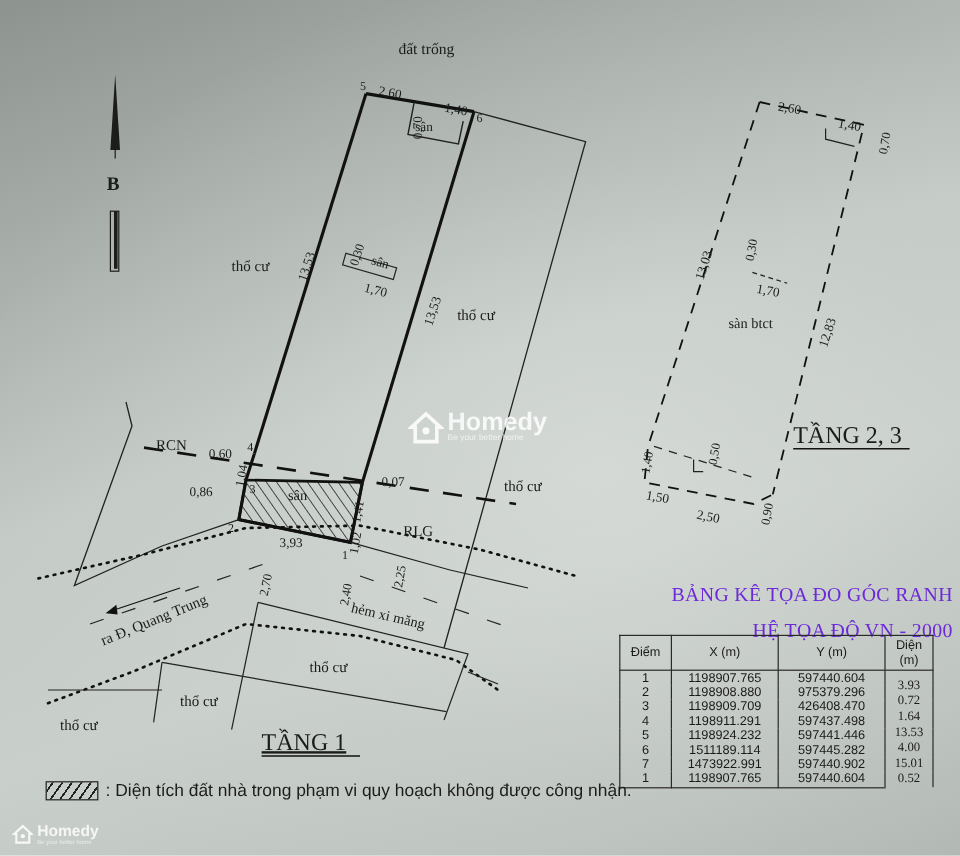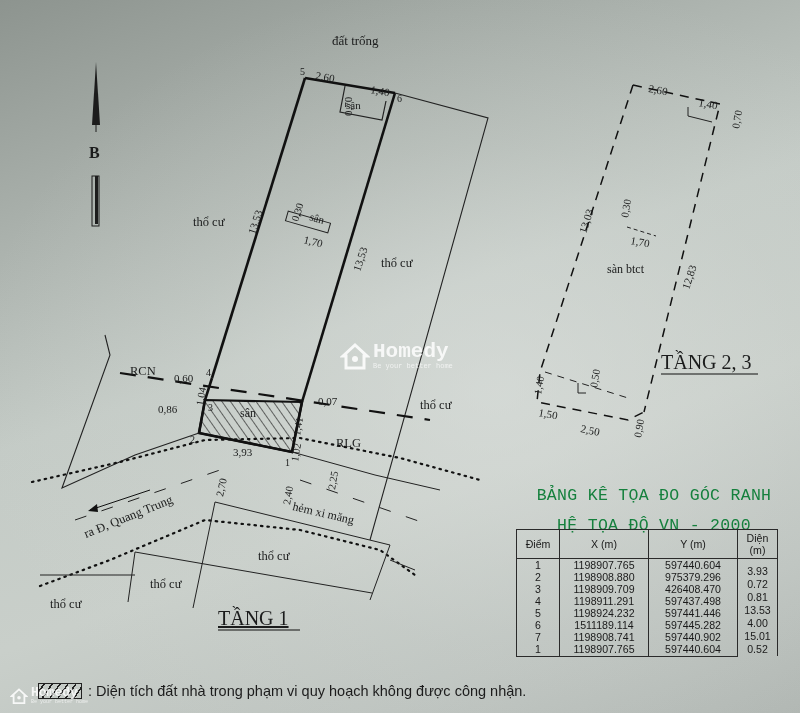--- a/index.html
+++ b/index.html
@@ -11,52 +11,52 @@
   }
   .paper-tint {
     position: absolute; inset: 0;
     background: radial-gradient(ellipse at 62% 55%, rgba(222,226,223,0.55) 0%, rgba(210,215,211,0.2) 45%, rgba(0,0,0,0) 75%);
     pointer-events: none;
   }
   svg.plan { position: absolute; left: 0; top: 0; }
   svg text { font-family: "Liberation Serif", "DejaVu Serif", serif; fill: #1b1c1c; }
 
   .table-title {
-    position: absolute; left: 514px; width: 280px; text-align: center;
-    font-family: Liberation Mono, monospace;
-    font-size: 16.5px; letter-spacing: 0.3px; color: #15803d;
+    position: absolute; left: 514px; width: 280px; text-align: right;
+    font-family: Liberation Serif, serif;
+    font-size: 16.5px; letter-spacing: 0.3px; color: #6d28d9;
   }
   #coord-table {
     position: absolute; left: 516px; top: 529px; width: 262px;
     border-collapse: collapse;
     font-family: "Liberation Sans", "DejaVu Sans", sans-serif;
     font-size: 10.6px; color: #1a1a1a;
   }
   #coord-table th {
     font-weight: normal; border: 1px solid #2a2a2a; padding: 2px 3px; height: 18px;
   }
   #coord-table td {
     border-left: 1px solid #2a2a2a; border-right: 1px solid #2a2a2a;
     padding: 0 3px; height: 12px; line-height: 12px; text-align: center;
   }
   #coord-table tr.last td { border-bottom: 1px solid #2a2a2a; }
   #coord-table td.edge-cell { vertical-align: top; padding-top: 6px; }
-  .edge-list div { height: 13px; line-height: 13px; }
+  .edge-list div { height: 13px; line-height: 13px; font-family: Liberation Serif, serif; }
 
   .legend {
     position: absolute; left: 38px; top: 651px; display: flex; align-items: center;
-    font-family: "Liberation Sans", "DejaVu Sans", sans-serif; font-size: 14.5px; color: #1c1c1c; margin-top: 32px;
+    font-family: "Liberation Sans", "DejaVu Sans", sans-serif; font-size: 14.5px; color: #1c1c1c;
   }
   .legend-swatch {
     width: 42px; height: 14px; border: 1.5px solid #222; margin-right: 6px;
     background: repeating-linear-gradient(-55deg, transparent 0 5px, #222 5px 6.5px);
   }
   .watermark {
-    position: absolute; display: flex; align-items: center; color: rgba(255,255,255,0.82);
-    font-family: Liberation Mono, monospace;
+    position: absolute; display: flex; align-items: flex-start; color: rgba(255,255,255,0.82);
+    font-family: Liberation Sans, sans-serif;
   }
   .watermark .wm-name { font-weight: bold; }
   .watermark .wm-tag { font-size: 7px; color: rgba(255,255,255,0.7); }
 </style>
 </head>
 <body>
 
 <div class="paper-tint"></div>
 
 <svg class="plan" width="800" height="713" viewBox="0 0 800 713">
@@ -199,21 +199,21 @@
   </thead>
   <tbody>
     <tr>
       <td>1</td>
       <td>1198907.765</td>
       <td>597440.604</td>
       <td rowspan="8" class="edge-cell">
         <div class="edge-list">
           <div>3.93</div>
           <div>0.72</div>
-          <div>0.81</div>
+          <div>1.64</div>
           <div>13.53</div>
           <div>4.00</div>
           <div>15.01</div>
           <div>0.52</div>
         </div>
       </td>
     </tr>
     <tr>
         <td>2</td>
         <td>1198908.880</td>
@@ -234,21 +234,21 @@
         <td>1198924.232</td>
         <td>597441.446</td>
       </tr>
     <tr>
         <td>6</td>
         <td>1511189.114</td>
         <td>597445.282</td>
       </tr>
     <tr>
         <td>7</td>
-        <td>1198908.741</td>
+        <td>1473922.991</td>
         <td>597440.902</td>
       </tr>
     <tr class="last">
         <td>1</td>
         <td>1198907.765</td>
         <td>597440.604</td>
       </tr>
   </tbody>
 </table>
 

